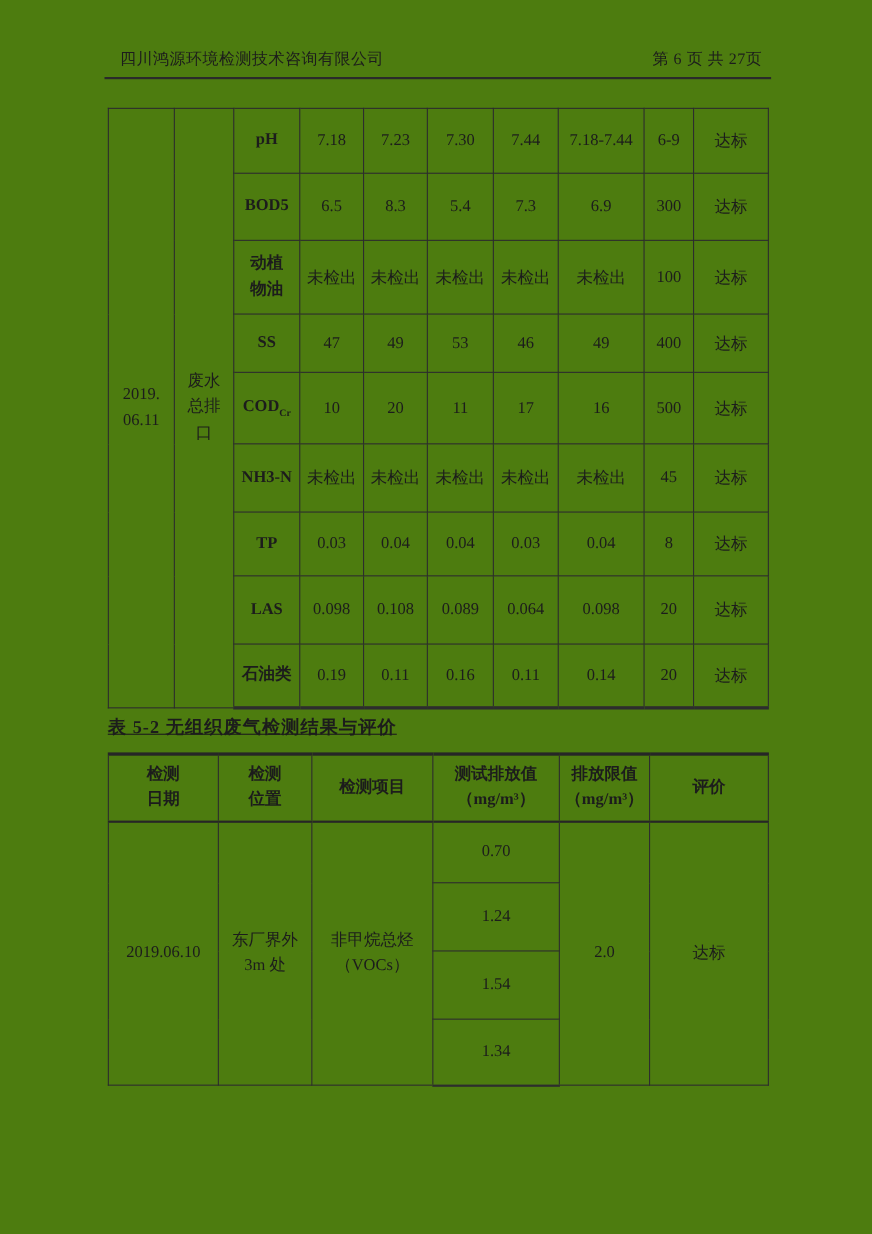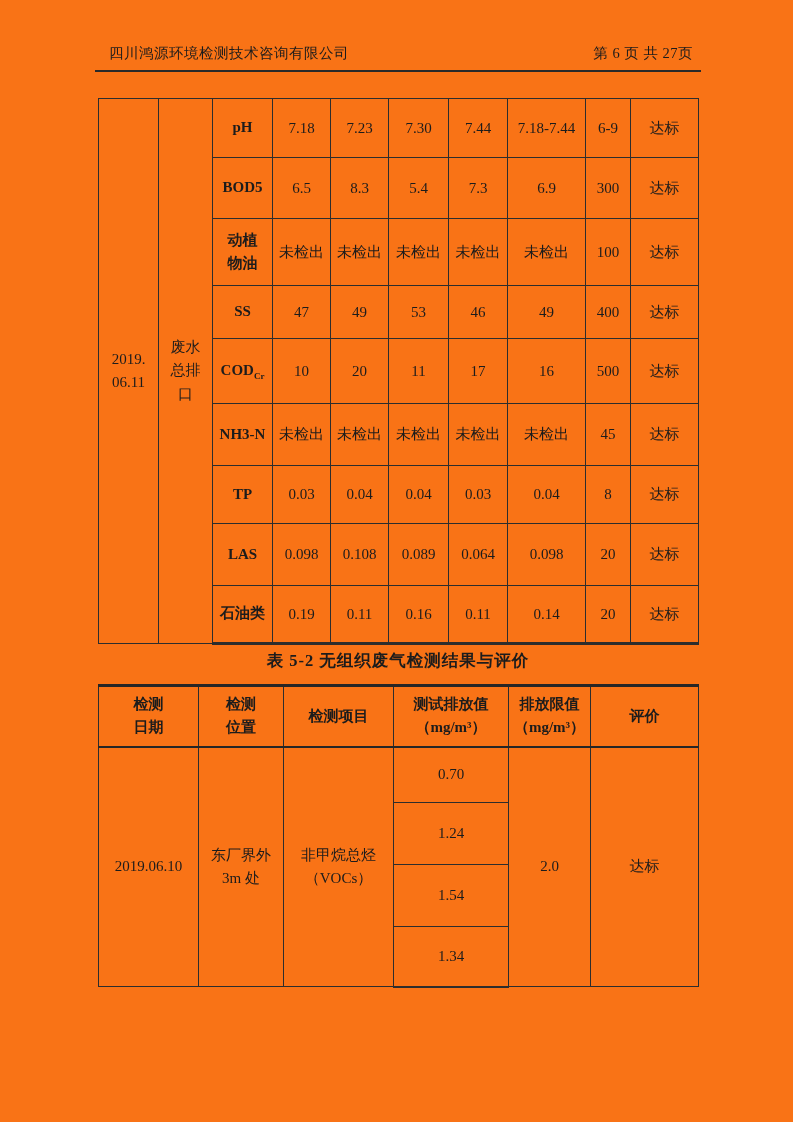--- a/index.html
+++ b/index.html
@@ -1,18 +1,18 @@
 <!DOCTYPE html>
 <html><head>
 <meta charset="utf-8">
 <style>
   html,body { margin:0; padding:0; background:#e8e8e8; }
   .page {
     position:relative; width:793px; height:1122px; margin:0 auto;
-    background:#f97316; overflow:hidden;
+    background:#4d7c0f; overflow:hidden;
     font-family:"Liberation Serif","DejaVu Serif",serif;
     color:#1c1c1c;
   }
   
   .pg-header {
     position:absolute; left:95px; top:44px; width:606px; box-sizing:border-box;
     display:flex; justify-content:space-between; align-items:flex-end;
     border-bottom:2px solid #2a2a2a; padding:0 8px 7px 14px;
     font-size:14.5px; letter-spacing:0.5px;
   }
@@ -29,21 +29,21 @@
     border:1.5px solid #2d2d2d; text-align:center; vertical-align:middle;
     padding:0; font-size:15px;
   }
   .t2 thead th { font-weight:bold; border-top:3px solid #262626; border-bottom:2.5px solid #262626; }
   .t2 tbody tr:last-child td { border-bottom-width:2.5px; }
   .pre { white-space:pre-line; line-height:1.55; }
   .param { font-weight:bold; }
   .param sub { font-size:9px; font-weight:bold; }
   .tbl-title {
     position:absolute; left:98px; top:650px; width:600px; height:28px;
-    text-align:center; font-weight:bold; font-size:16.5px; letter-spacing:1px;
+    text-align:left; font-weight:bold; font-size:16.5px; letter-spacing:1px;text-decoration:underline;
   }
 </style>
 </head>
 <body>
 
 <div class="page">
 
   <div class="pg-header">
     <span>四川鸿源环境检测技术咨询有限公司</span>
     <span>第 6 页 共 27页</span>

